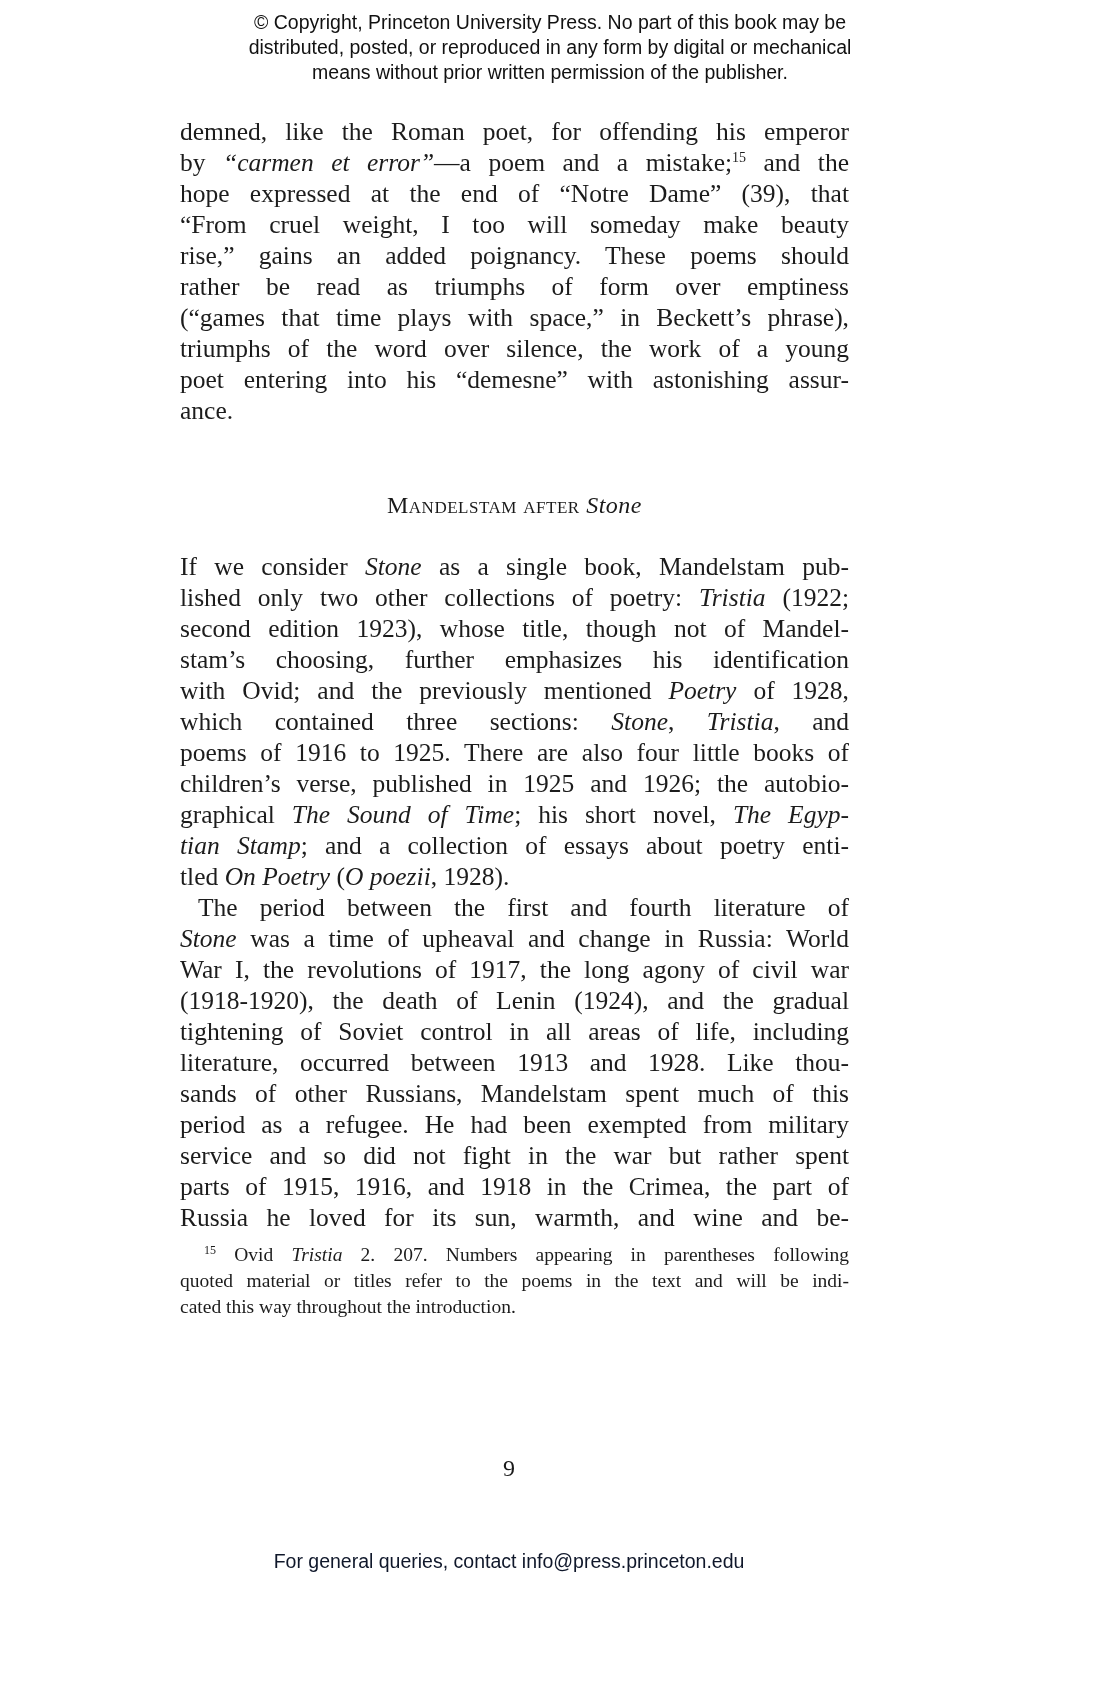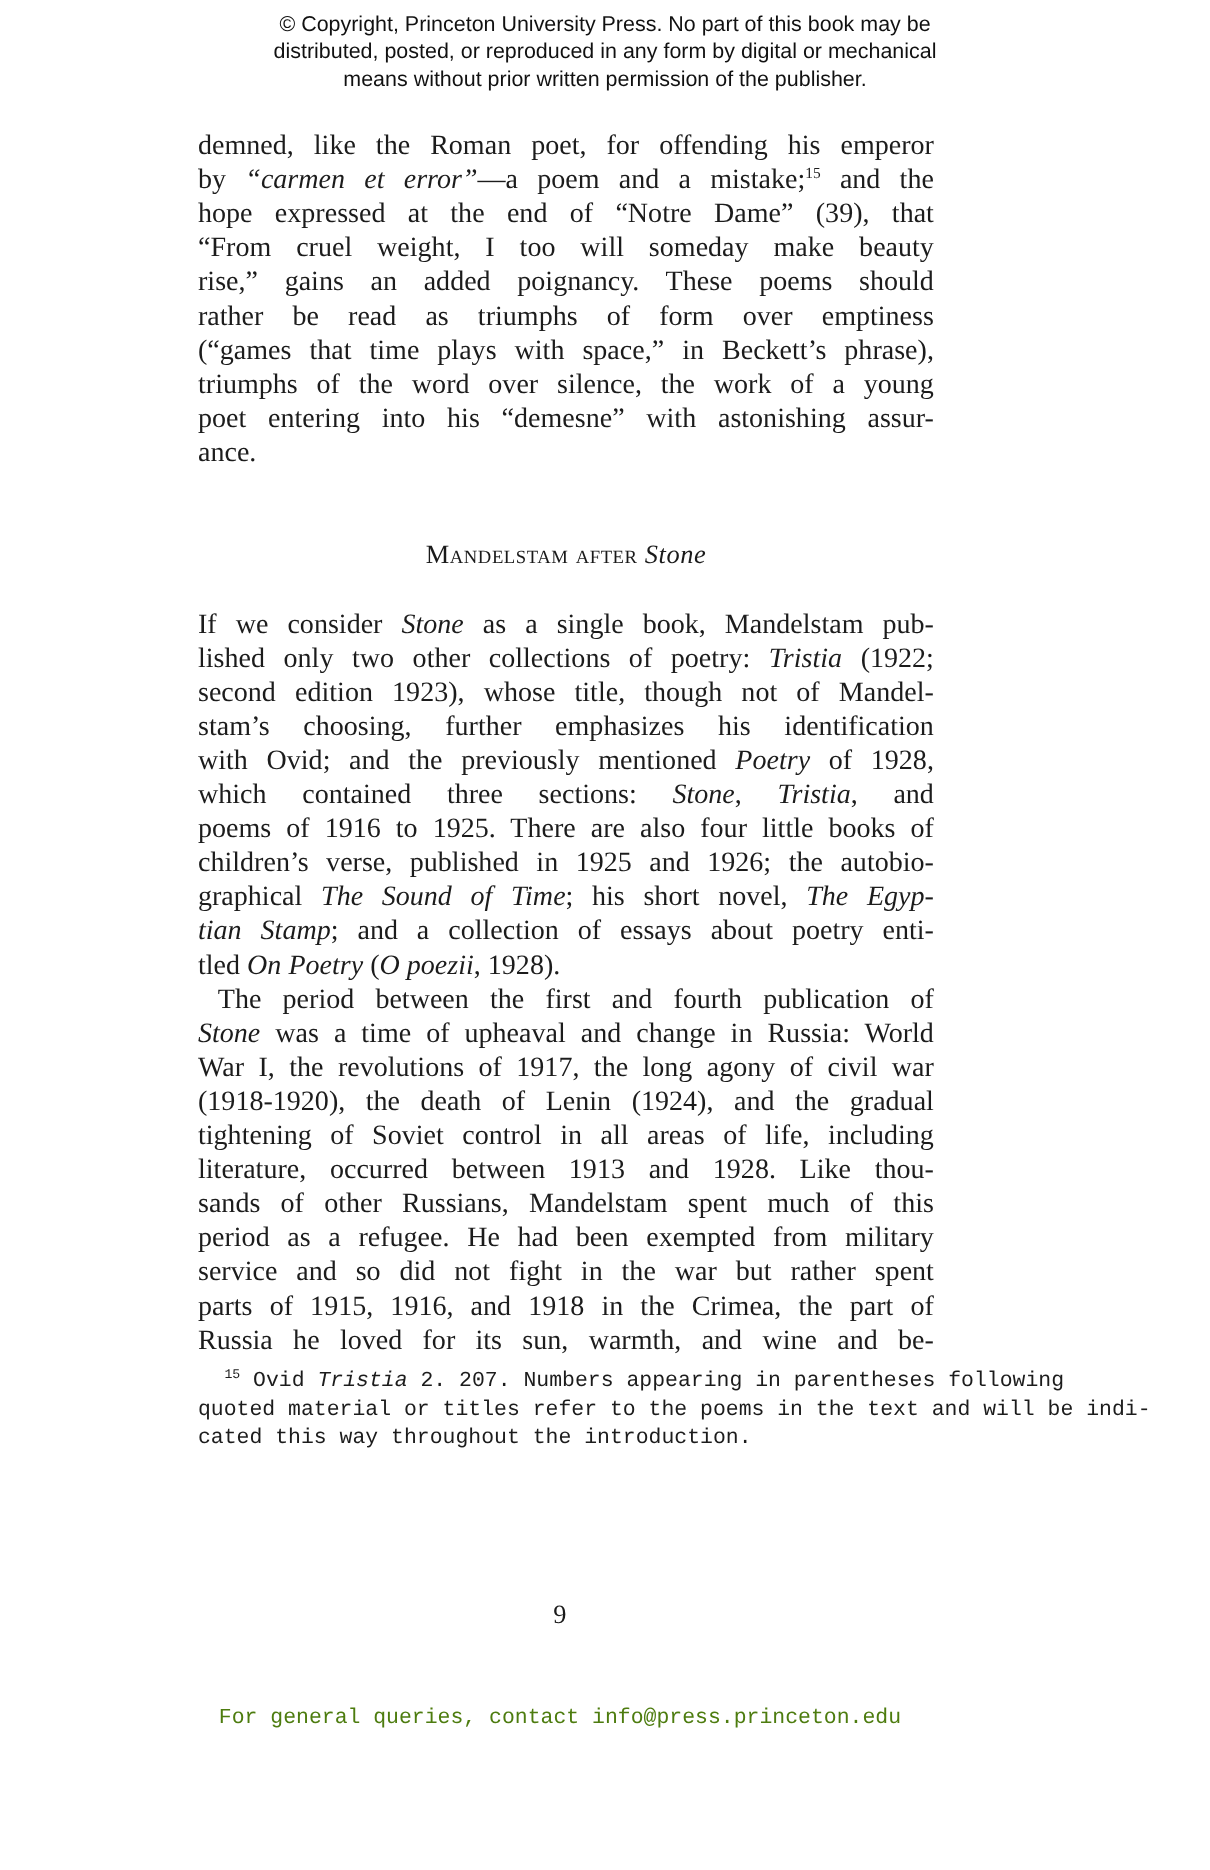--- a/index.html
+++ b/index.html
@@ -15,28 +15,28 @@
   .line.last { text-align-last: left; }
   .line.indent { padding-left: 18px; }
   .heading { position: absolute; left: 180px; top: 492px; width: 669px; text-align: center;
     font-family: "Liberation Serif", serif; font-size: 24px; letter-spacing: 0.5px; }
   .sc { font-variant: small-caps; }
   .heading .i { font-style: italic; }
   .para2 { position: absolute; left: 180px; top: 551px; width: 669px;
     font-family: "Liberation Serif", serif; font-size: 25.5px; color: #1c1c1c; }
   sup { font-size: 14px; line-height: 0; vertical-align: 9px; }
   .footnote { position: absolute; left: 180px; top: 1242px; width: 669px;
-    font-family: Liberation Mono, monospace; font-size: 19.5px; color: #1c1c1c; }
+    font-family: Liberation Serif, serif; font-size: 19.5px; color: #1c1c1c; }
   .footnote .line { height: 26px; line-height: 26px; }
   .footnote .first { padding-left: 24px; }
   .footnote sup { font-size: 12px; vertical-align: 7px; }
   .pagenum { position: absolute; left: 0; width: 1018px; top: 1455px; text-align: center;
     font-family: "Liberation Serif", serif; font-size: 24px; }
   .footer { position: absolute; left: 0; width: 1018px; top: 1550px; text-align: center;
-    font-family: Liberation Mono, monospace; font-size: 19.5px; color: #4d7c0f; }
+    font-family: Liberation Sans, sans-serif; font-size: 19.5px; color: #0f172a; }
   .i { font-style: italic; }
 </style>
 </head>
 <body>
 
 <div class="notice">
   <div>© Copyright, Princeton University Press. No part of this book may be</div>
   <div>distributed, posted, or reproduced in any form by digital or mechanical</div>
   <div>means without prior written permission of the publisher.</div>
 </div>
@@ -66,21 +66,21 @@
       <span class="line"><span>stam’s choosing, further emphasizes his identification</span></span>
       <span class="line"><span>with Ovid; and the previously mentioned </span><span class="i">Poetry</span><span> of 1928,</span></span>
       <span class="line"><span>which contained three sections: </span><span class="i">Stone</span><span>, </span><span class="i">Tristia</span><span>, and</span></span>
       <span class="line"><span>poems of 1916 to 1925. There are also four little books of</span></span>
       <span class="line"><span>children’s verse, published in 1925 and 1926; the autobio-</span></span>
       <span class="line"><span>graphical </span><span class="i">The Sound of Time</span><span>; his short novel, </span><span class="i">The Egyp-</span></span>
       <span class="line"><span class="i">tian Stamp</span><span>; and a collection of essays about poetry enti-</span></span>
       <span class="line last"><span>tled </span><span class="i">On Poetry</span><span> (</span><span class="i">O poezii</span><span>, 1928).</span></span>
     </div>
   <div>
-      <span class="line indent"><span>The period between the first and fourth publication of</span></span>
+      <span class="line indent"><span>The period between the first and fourth literature of</span></span>
       <span class="line"><span class="i">Stone</span><span> was a time of upheaval and change in Russia: World</span></span>
       <span class="line"><span>War I, the revolutions of 1917, the long agony of civil war</span></span>
       <span class="line"><span>(1918-1920), the death of Lenin (1924), and the gradual</span></span>
       <span class="line"><span>tightening of Soviet control in all areas of life, including</span></span>
       <span class="line"><span>literature, occurred between 1913 and 1928. Like thou-</span></span>
       <span class="line"><span>sands of other Russians, Mandelstam spent much of this</span></span>
       <span class="line"><span>period as a refugee. He had been exempted from military</span></span>
       <span class="line"><span>service and so did not fight in the war but rather spent</span></span>
       <span class="line"><span>parts of 1915, 1916, and 1918 in the Crimea, the part of</span></span>
       <span class="line"><span>Russia he loved for its sun, warmth, and wine and be-</span></span>

